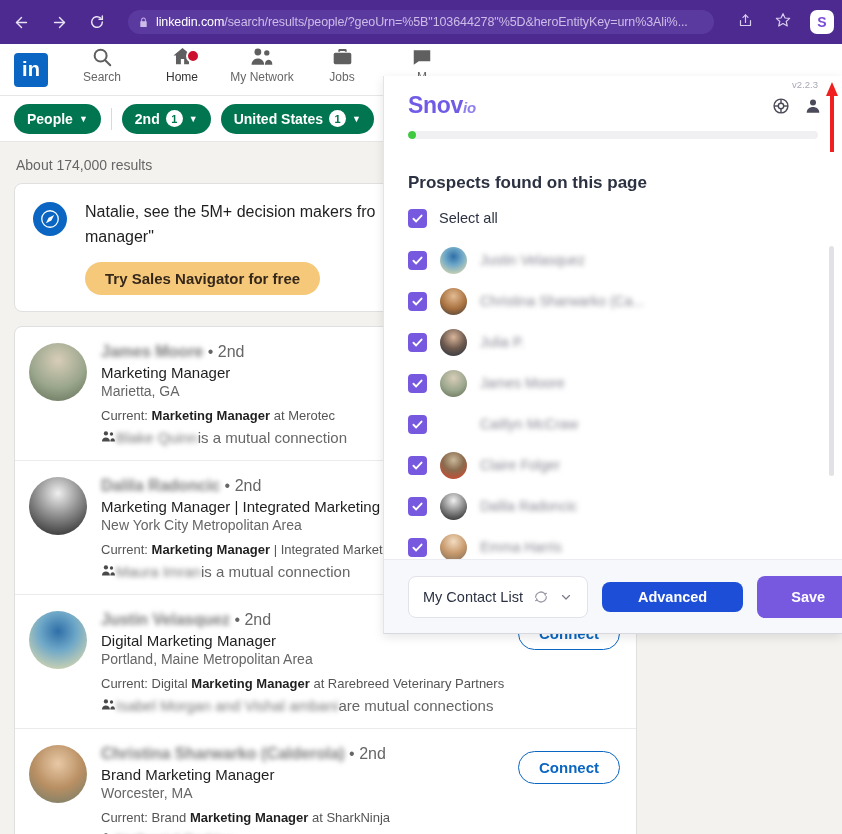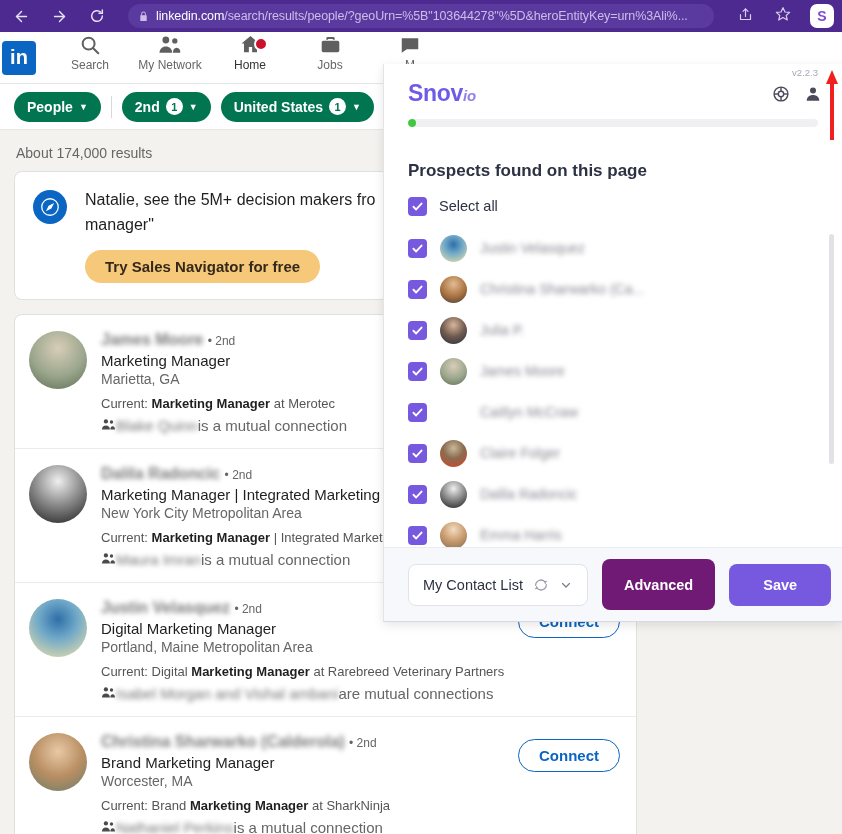--- a/index.html
+++ b/index.html
@@ -5,21 +5,21 @@
   * { box-sizing: border-box; margin: 0; padding: 0; }
   html, body {
     width: 842px; height: 834px;
     font-family: "Liberation Sans", sans-serif;
     background: #f3f2ef;
     overflow: hidden;
   }
 
   
   .browser-bar {
-    height: 32px;
+    height: 44px;
     background: #4c2a8f;
     display: flex;
     align-items: center;
     padding: 0 8px;
     gap: 12px;
     position: relative;
     z-index: 50;
   }
   .nav-btn {
     width: 26px; height: 26px;
@@ -71,21 +71,21 @@
   }
 
   
   .li-page { position: relative; height: 802px; background: #f3f2ef; }
 
   .li-nav {
     height: 52px;
     background: #ffffff;
     display: flex;
     align-items: center;
-    padding-left: 2px;
+    padding-left: 14px;
     gap: 0px;
     border-bottom: 1px solid #e6e6e6;
   }
   .li-logo {
     width: 34px; height: 34px;
     background: #0a66c2;
     border-radius: 4px;
     color: #fff;
     font-weight: bold;
     font-size: 20px;
@@ -229,21 +229,21 @@
     color: #1f1f1f;
     white-space: nowrap;
     margin-bottom: 3px;
   }
   .blurname {
     color: #7a7a7a;
     font-weight: bold;
     filter: blur(2.6px);
     display: inline-block;
   }
-  .degree { color: #666666; font-size: 12px; }
+  .degree { color: #666666; font-size: 16px; }
   .res-title {
     font-size: 15px;
     color: #1f1f1f;
     white-space: nowrap;
     overflow: hidden;
     margin-bottom: 2px;
   }
   .res-loc {
     font-size: 14px;
     color: #666666;
@@ -419,27 +419,27 @@
     max-width: 218px;
   }
   .list-select-label {
     font-size: 14.5px;
     color: #2c3242;
     flex: 1 1 auto;
     white-space: nowrap;
   }
   .sel-ico { color: #9a9aa8; display:flex; align-items:center; flex:0 0 auto; }
   .btn-advanced {
-    background: #701a75;
+    background: #1d4ed8;
     color: #ffffff;
     font-size: 14.5px;
     font-weight: bold;
     border-radius: 8px;
-    height: 51px;
-    padding: 0 22px;
+    height: 30px;
+    padding: 0 36px;
     display: flex; align-items: center;
     flex: 0 0 auto;
   }
   .btn-save {
     background: #7759e0;
     color: #ffffff;
     font-size: 14.5px;
     font-weight: bold;
     border-radius: 8px;
     height: 42px;
@@ -522,42 +522,42 @@
     <div class="li-logo">in</div>
 
     <div class="li-nav-item">
       <span class="ico">
         <svg width="22" height="22" viewBox="0 0 24 24" fill="none" stroke="#5f5f5f" stroke-width="2.2" stroke-linecap="round">
             <circle cx="10.5" cy="10.5" r="6.5"></circle>
             <line x1="15.5" y1="15.5" x2="21" y2="21"></line>
           </svg>
       </span>
       <span class="lbl">Search</span>
+    </div>
+
+    <div class="li-nav-item active">
+      <span class="ico">
+        <svg width="23" height="23" viewBox="0 0 24 24" fill="#5f5f5f">
+            <path d="M12 3.2 2.6 11h2.6v9.2h5.1v-5.6h3.4v5.6h5.1V11h2.6z"></path>
+          </svg>
+      </span>
+      <span class="badge-dot"></span>
+      <span class="lbl">Home</span>
     </div>
 
     <div class="li-nav-item">
       <span class="ico">
         <svg width="24" height="22" viewBox="0 0 26 22" fill="#5f5f5f">
             <circle cx="8.5" cy="5.6" r="3.7"></circle>
             <circle cx="18.2" cy="6.6" r="2.9"></circle>
             <path d="M1.6 19.5c0-4.1 3.1-6.8 6.9-6.8s6.9 2.7 6.9 6.8z"></path>
             <path d="M16.2 19.5c0-3.2 1.2-5.6 4-5.6s4 2.4 4 5.6z"></path>
           </svg>
       </span>
       <span class="lbl">My Network</span>
-    </div>
-
-    <div class="li-nav-item active">
-      <span class="ico">
-        <svg width="23" height="23" viewBox="0 0 24 24" fill="#5f5f5f">
-            <path d="M12 3.2 2.6 11h2.6v9.2h5.1v-5.6h3.4v5.6h5.1V11h2.6z"></path>
-          </svg>
-      </span>
-      <span class="badge-dot"></span>
-      <span class="lbl">Home</span>
     </div>
 
     <div class="li-nav-item">
       <span class="ico">
         <svg width="23" height="22" viewBox="0 0 24 24" fill="#5f5f5f">
             <path d="M9 3.4h6a1.6 1.6 0 0 1 1.6 1.6v1.4h-2V5.4h-5.2V6.4h-2V5A1.6 1.6 0 0 1 9 3.4z"></path>
             <rect x="2.4" y="7.4" width="19.2" height="12.4" rx="1.8"></rect>
           </svg>
       </span>
       <span class="lbl">Jobs</span>

